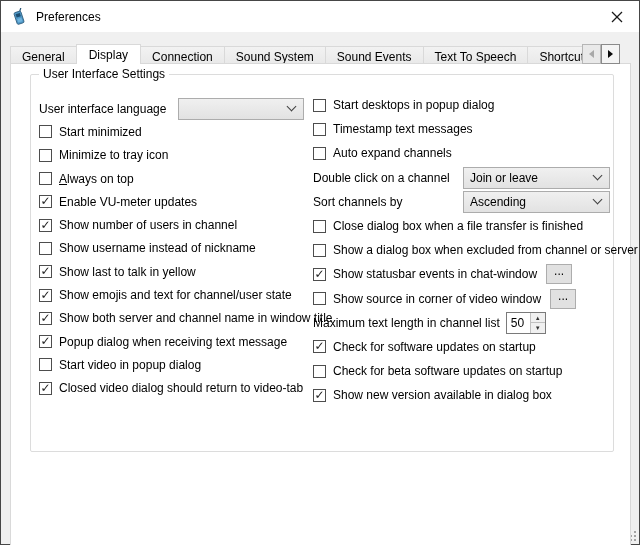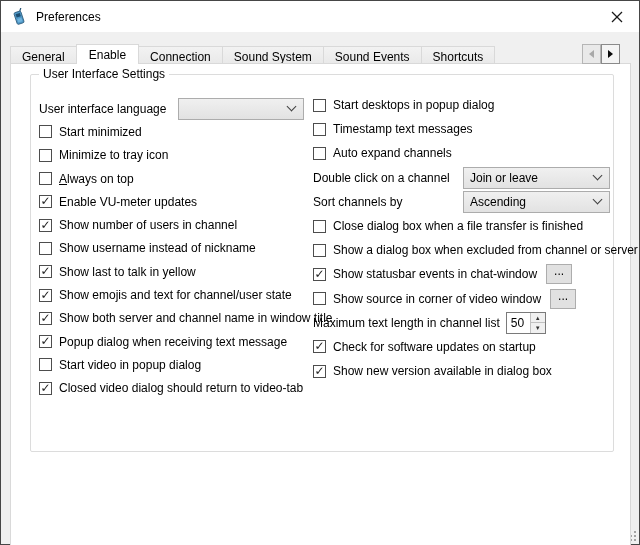--- a/index.html
+++ b/index.html
@@ -79,30 +79,33 @@
       </svg>
     </span>
   </div>
 
   <div class="tabbar">
     <div class="tabs">
         <div class="tab">
     <span>General</span>
   </div>
         <div class="tab active">
-    <span>Enable</span>
+    <span>Display</span>
   </div>
         <div class="tab">
     <span>Connection</span>
   </div>
         <div class="tab">
     <span>Sound System</span>
   </div>
         <div class="tab">
     <span>Sound Events</span>
+  </div>
+        <div class="tab">
+    <span>Text To Speech</span>
   </div>
         <div class="tab">
     <span>Shortcuts</span>
   </div>
       </div>
     <div class="tab-scroll">
       <span class="tsbtn left">
           <span class="arr left"></span>
         </span>
       <span class="tsbtn right">
@@ -226,20 +229,24 @@
       <span class="spin-val">50</span>
       <span class="spin-btns">
         <span class="spin-up"></span>
         <span class="spin-down"></span>
       </span>
     </span>
   </div>
           <div class="row">
     <span class="cb checked"></span>
     <span class="lbl">Check for software updates on startup</span>
+  </div>
+          <div class="row">
+    <span class="cb"></span>
+    <span class="lbl">Check for beta software updates on startup</span>
   </div>
           <div class="row">
     <span class="cb checked"></span>
     <span class="lbl">Show new version available in dialog box</span>
   </div>
         </div>
     </div>
   </div>
 
   <div class="btn default btn-ok"><u>O</u>k</div>

